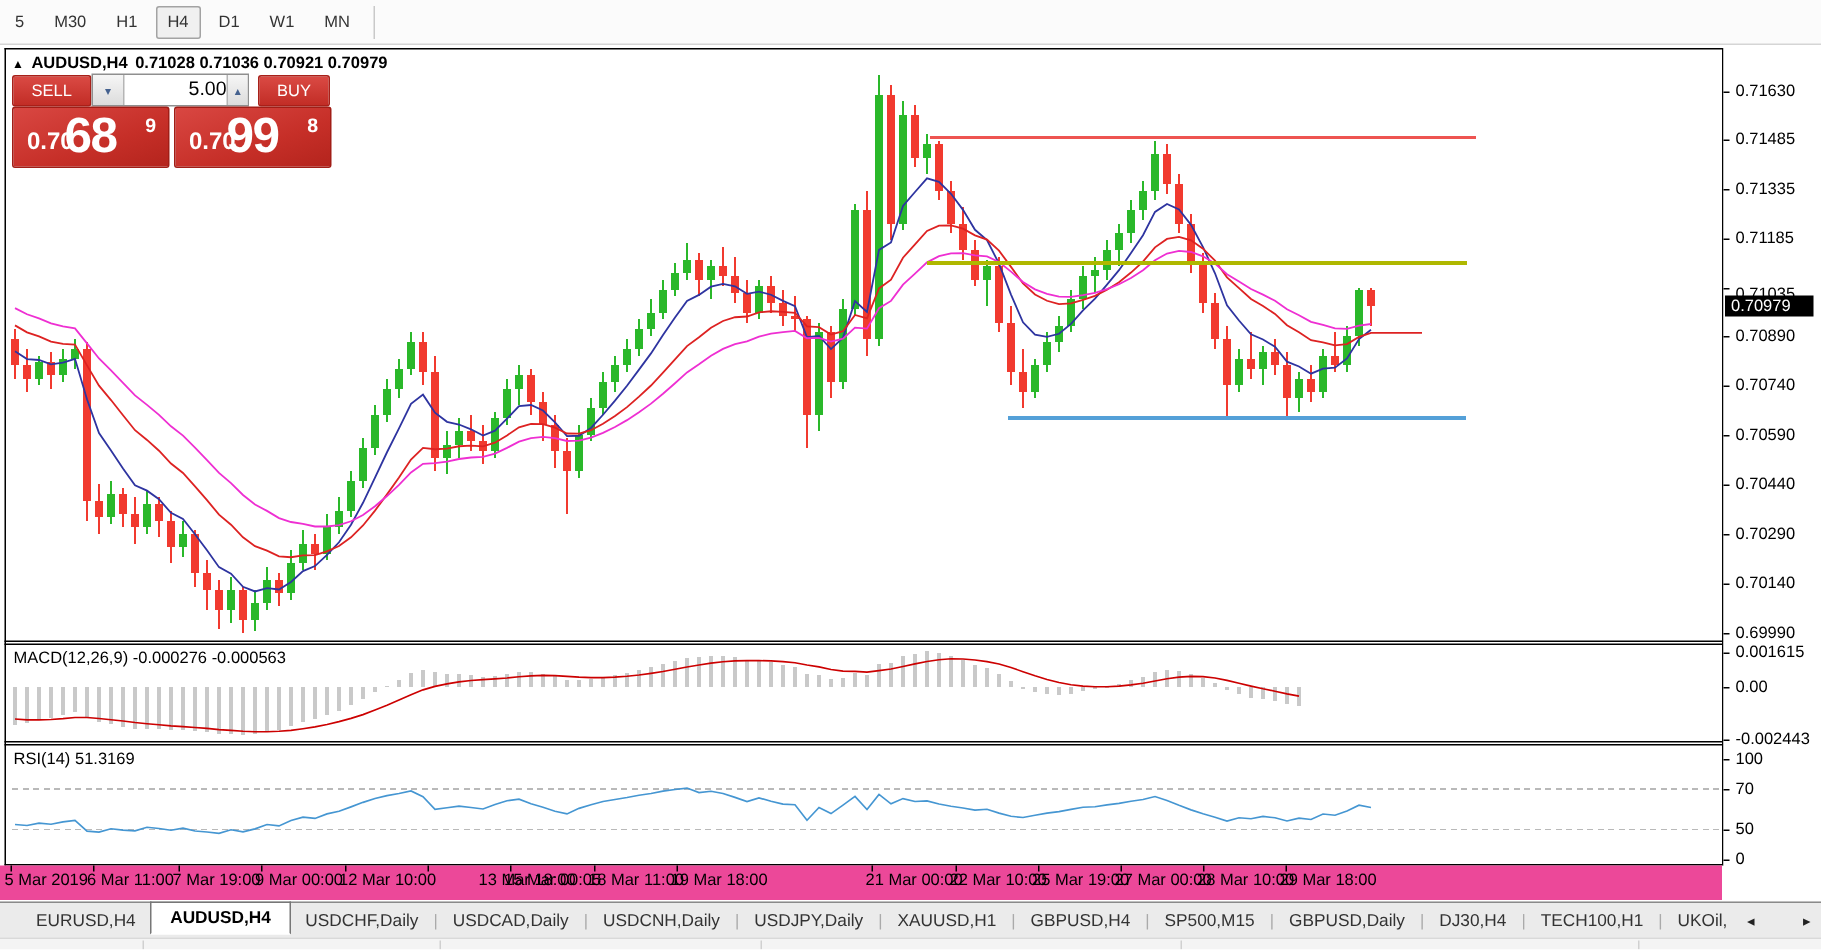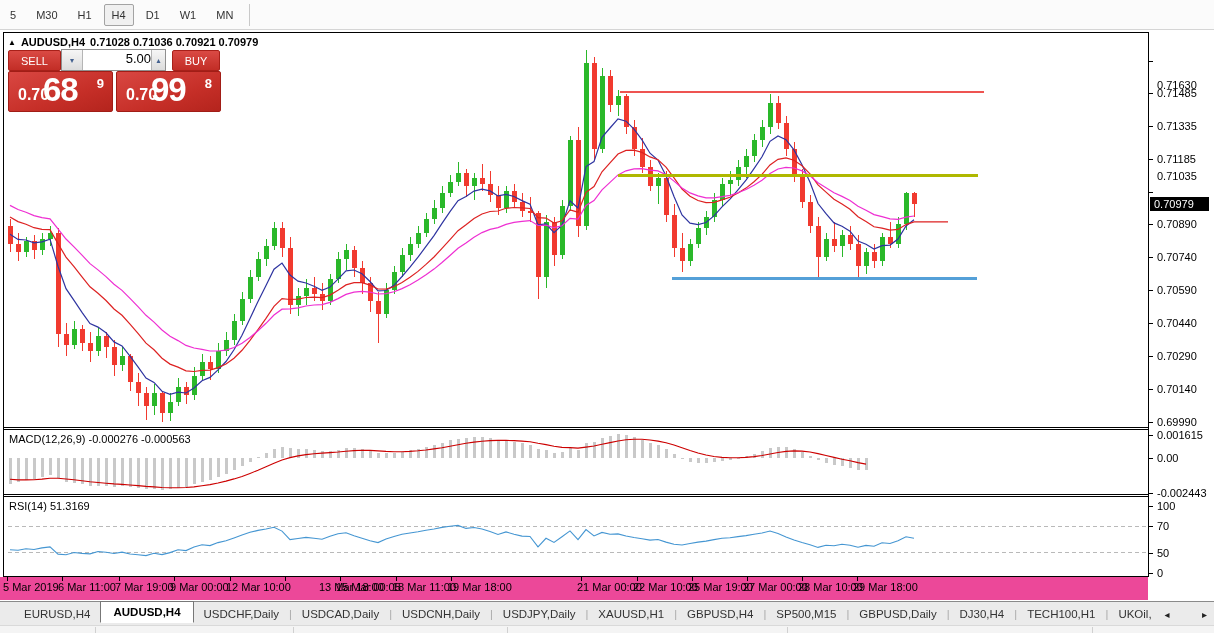--- a/index.html
+++ b/index.html
@@ -478,29 +478,29 @@
   <div id="rsi-pane-holder">
       <svg class="pane-svg" style="top:497px" width="1144" height="79" viewBox="4 497 1144 79" xmlns="http://www.w3.org/2000/svg">
         <line x1="8" y1="526.1" x2="1146" y2="526.1" stroke="#b9b9b9" stroke-width="1" stroke-dasharray="4 3" shape-rendering="crispEdges"></line>
         <line x1="8" y1="552.9" x2="1146" y2="552.9" stroke="#b9b9b9" stroke-width="1" stroke-dasharray="4 3" shape-rendering="crispEdges"></line>
         <polyline points="10,549.7 18,550.3 26,548.8 34,549.5 42,547.9 50,546.9 58,554.1 66,554.7 74,552.5 82,553.4 90,553.9 98,551.5 106,552.3 114,553.5 122,552.1 130,554.0 138,554.7 146,555.6 154,553.2 162,554.6 170,552.6 178,549.7 186,550.6 194,547.0 202,544.8 210,545.6 218,542.6 226,540.8 234,537.9 242,534.9 250,532.3 258,530.4 266,529.0 274,527.3 282,531.1 290,539.6 298,538.5 306,537.4 314,538.3 322,539.3 330,536.3 338,533.8 346,532.8 354,535.8 362,538.2 370,540.8 378,542.6 386,538.9 394,536.5 402,534.3 410,533.0 418,531.7 426,530.2 434,529.0 442,527.4 450,526.3 458,525.4 466,528.4 474,527.5 482,529.0 490,531.6 498,534.4 506,531.9 514,534.2 522,536.1 530,536.5 538,546.8 546,538.3 554,542.4 562,536.7 570,530.9 578,539.7 586,529.6 594,535.9 602,532.4 610,534.3 618,533.9 626,536.0 634,537.5 642,538.7 650,540.1 658,539.5 666,542.1 674,544.2 682,545.0 690,543.5 698,542.1 706,541.1 714,539.6 722,538.2 730,537.8 738,536.6 746,535.6 754,534.2 762,533.0 770,531.0 778,533.6 786,536.9 794,539.9 802,542.5 810,544.8 818,547.4 826,545.2 834,545.8 842,544.3 850,545.2 858,547.3 866,545.4 874,546.3 882,542.7 890,543.5 898,540.7 906,536.8 914,538.3" fill="none" stroke="#4596d2" stroke-width="1.1"></polyline>
       </svg>
     </div>
 
   <div class="price-axis">
       <div class="ax-tick" style="top: 29px;"></div>
-      <div class="ax-label" style="top: 23px; margin-top: 24px;">0.71630</div>
+      <div class="ax-label" style="top: 23px;">0.71630</div>
       <div class="ax-tick" style="top: 61px;"></div>
       <div class="ax-label" style="top: 55px;">0.71485</div>
       <div class="ax-tick" style="top: 94px;"></div>
       <div class="ax-label" style="top: 88px;">0.71335</div>
       <div class="ax-tick" style="top: 127px;"></div>
       <div class="ax-label" style="top: 121px;">0.71185</div>
       <div class="ax-tick" style="top: 160px;"></div>
-      <div class="ax-label" style="top: 138px;">0.71035</div>
+      <div class="ax-label" style="top: 158px;">0.71035</div>
       <div class="ax-tick" style="top: 192px;"></div>
       <div class="ax-label" style="top: 186px;">0.70890</div>
       <div class="ax-tick" style="top: 225px;"></div>
       <div class="ax-label" style="top: 219px;">0.70740</div>
       <div class="ax-tick" style="top: 258px;"></div>
       <div class="ax-label" style="top: 252px;">0.70590</div>
       <div class="ax-tick" style="top: 291px;"></div>
       <div class="ax-label" style="top: 285px;">0.70440</div>
       <div class="ax-tick" style="top: 324px;"></div>
       <div class="ax-label" style="top: 318px;">0.70290</div>

